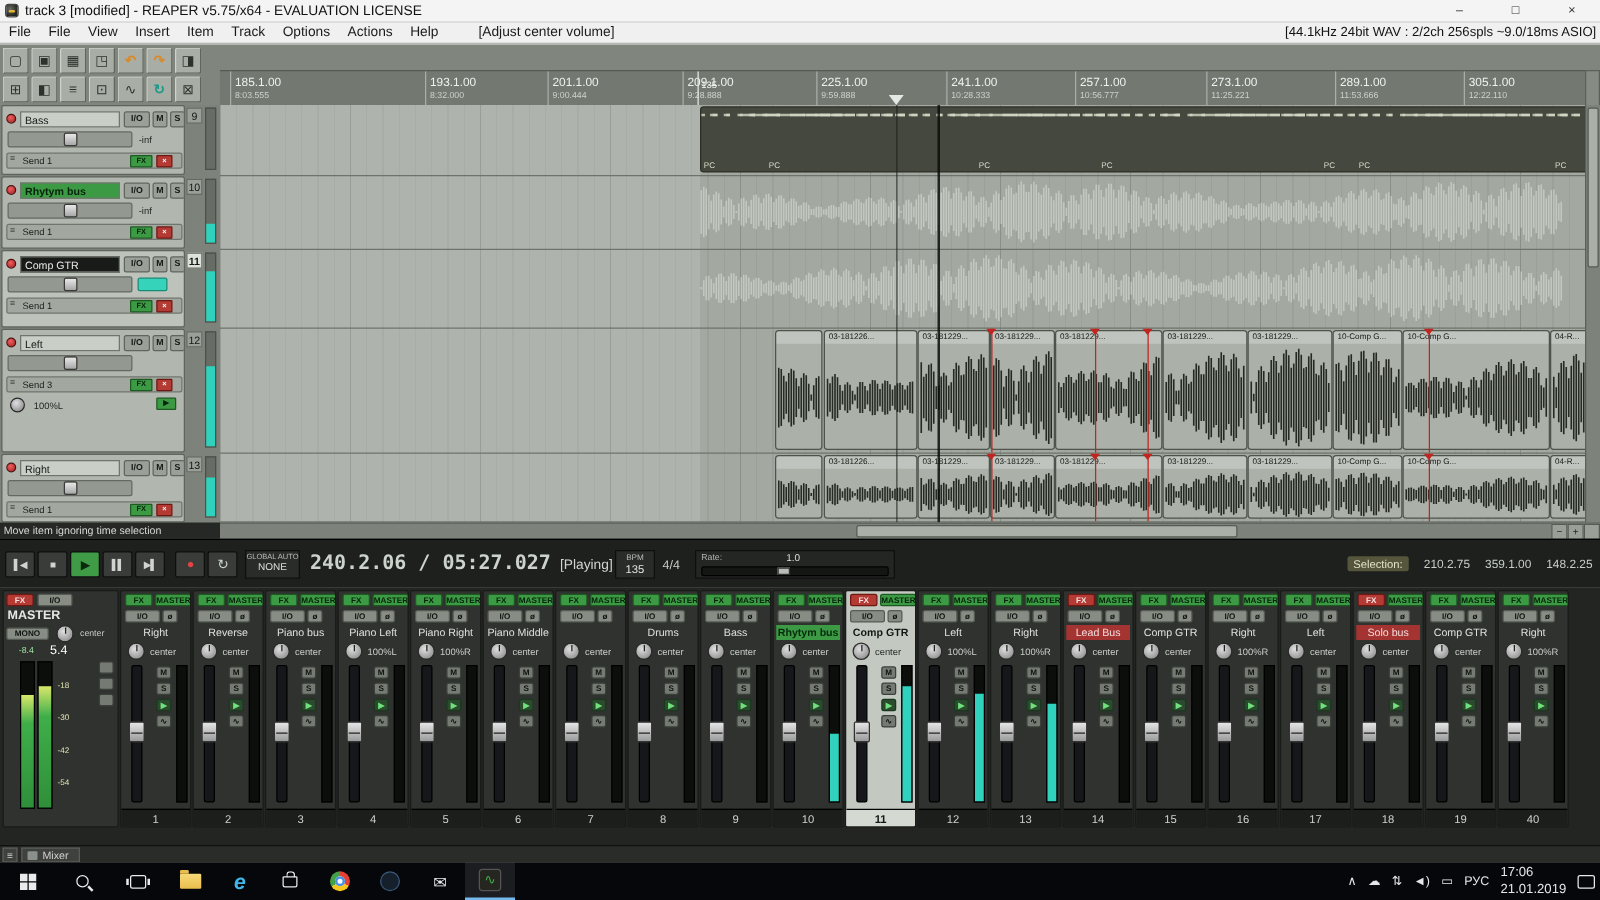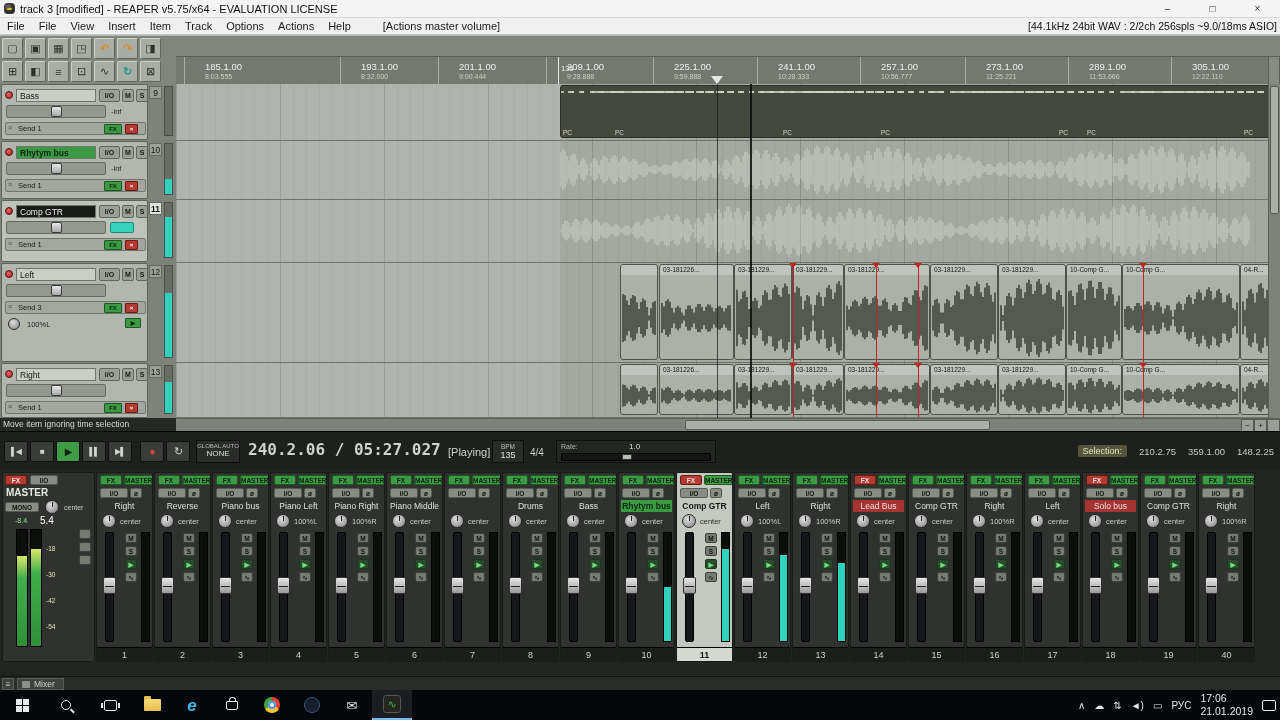--- a/index.html
+++ b/index.html
@@ -17,21 +17,21 @@
   .menu-item.hint{margin-left:18px;}
   .audiostatus{position:absolute;right:3px;top:2px;font-size:10.5px;color:#111;}
   
   .toolzone{position:absolute;left:0;top:35px;width:1280px;height:49px;background:#80867e;border-top:1px solid #b2b8b0;}
   .toolbar{position:absolute;left:2px;top:2px;width:172px;}
   .tbrow{display:flex;gap:2px;margin-bottom:2px;}
   .tbtn2{width:21px;height:21px;background:#a8aea6;border:1px solid;border-color:#cdd3cb #5f655d #5f655d #cdd3cb;color:#2e322c;font-size:11px;display:flex;align-items:center;justify-content:center;border-radius:2px;}
   .tbtn2.orange{color:#d98a28;font-weight:bold;}
   .tbtn2.teal{color:#1f9a8a;font-weight:bold;}
   .ruler{position:absolute;left:176px;top:20px;width:1092px;height:29px;background:#737971;border-top:1px solid #565c54;border-bottom:1px solid #4a504a;overflow:hidden;color:#eef0ee;}
-  .tick{position:absolute;top:0;height:100%;border-left:1px solid rgba(235,240,235,.45);padding-left:20px;}
+  .tick{position:absolute;top:0;height:100%;border-left:1px solid rgba(235,240,235,.45);padding-left:3px;}
   .tmeasure{display:block;font-size:9.5px;margin-top:4px;white-space:nowrap;}
   .ttime{display:block;font-size:7px;color:#ccd2cc;margin-top:1px;white-space:nowrap;}
   .tempomarker{position:absolute;top:0;height:100%;border-left:1px solid #e8eae8;}
   .tempomarker span{font-size:7.5px;color:#f4f6f4;padding-left:2px;}
   .rtri{position:absolute;bottom:0;width:0;height:0;border-left:6px solid transparent;border-right:6px solid transparent;border-top:8px solid #e6e8e6;}
   .rcorner{position:absolute;left:1268px;top:20px;width:12px;height:29px;background:#868c84;border:1px solid #5a605a;}
   
   .tcp{position:absolute;left:0;top:84px;width:176px;height:334px;background:#7d837b;overflow:hidden;}
   .tpanel{position:absolute;left:1px;width:147px;background:#b1b7af;border:1px solid #5f655d;border-radius:2px;overflow:hidden;}
   .tpanel.tsel{background:#bdc3bb;}
@@ -205,21 +205,21 @@
     <div id="menu-items" style="display:flex">
         <span class="menu-item">File</span>
         <span class="menu-item">File</span>
         <span class="menu-item">View</span>
         <span class="menu-item">Insert</span>
         <span class="menu-item">Item</span>
         <span class="menu-item">Track</span>
         <span class="menu-item">Options</span>
         <span class="menu-item">Actions</span>
         <span class="menu-item">Help</span>
-        <span class="menu-item hint">[Actions master volume]</span>
+        <span class="menu-item hint">[Adjust center volume]</span>
       </div>
     <span class="audiostatus">[44.1kHz 24bit WAV : 2/2ch 256spls ~9.0/18ms ASIO]</span>
   </div>
 
   <div class="toolzone">
     <div class="toolbar">
       <div class="tbrow" id="tbrow1">
           <span class="tbtn2">▢</span>
           <span class="tbtn2">▣</span>
           <span class="tbtn2">▦</span>

